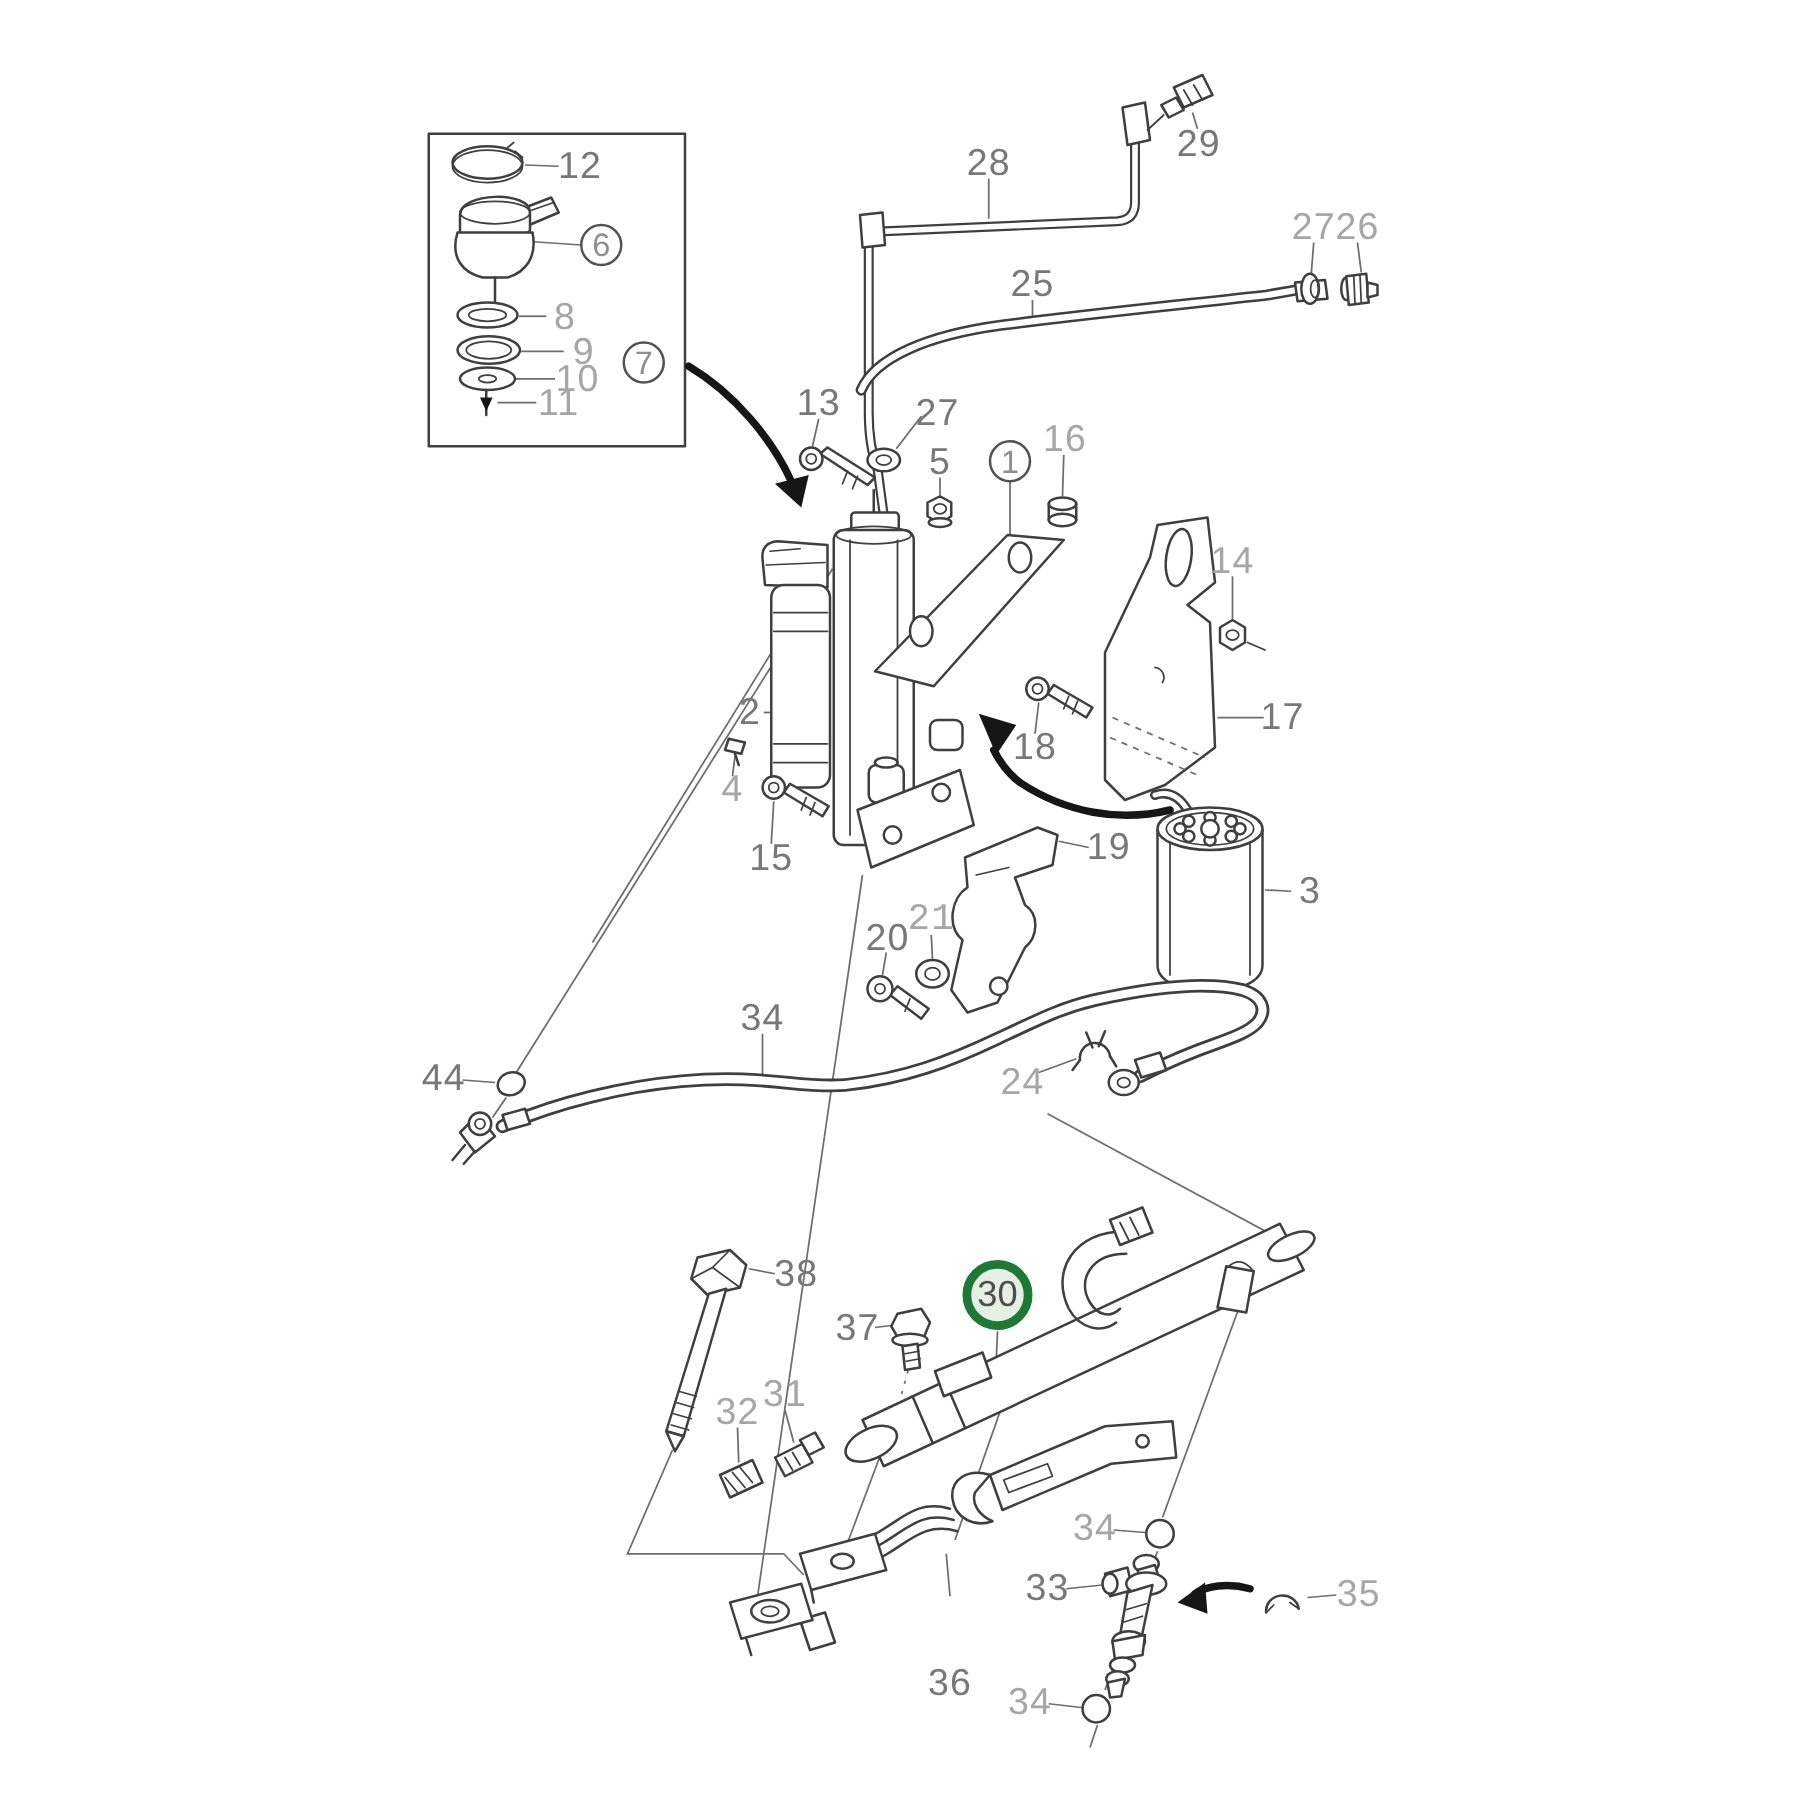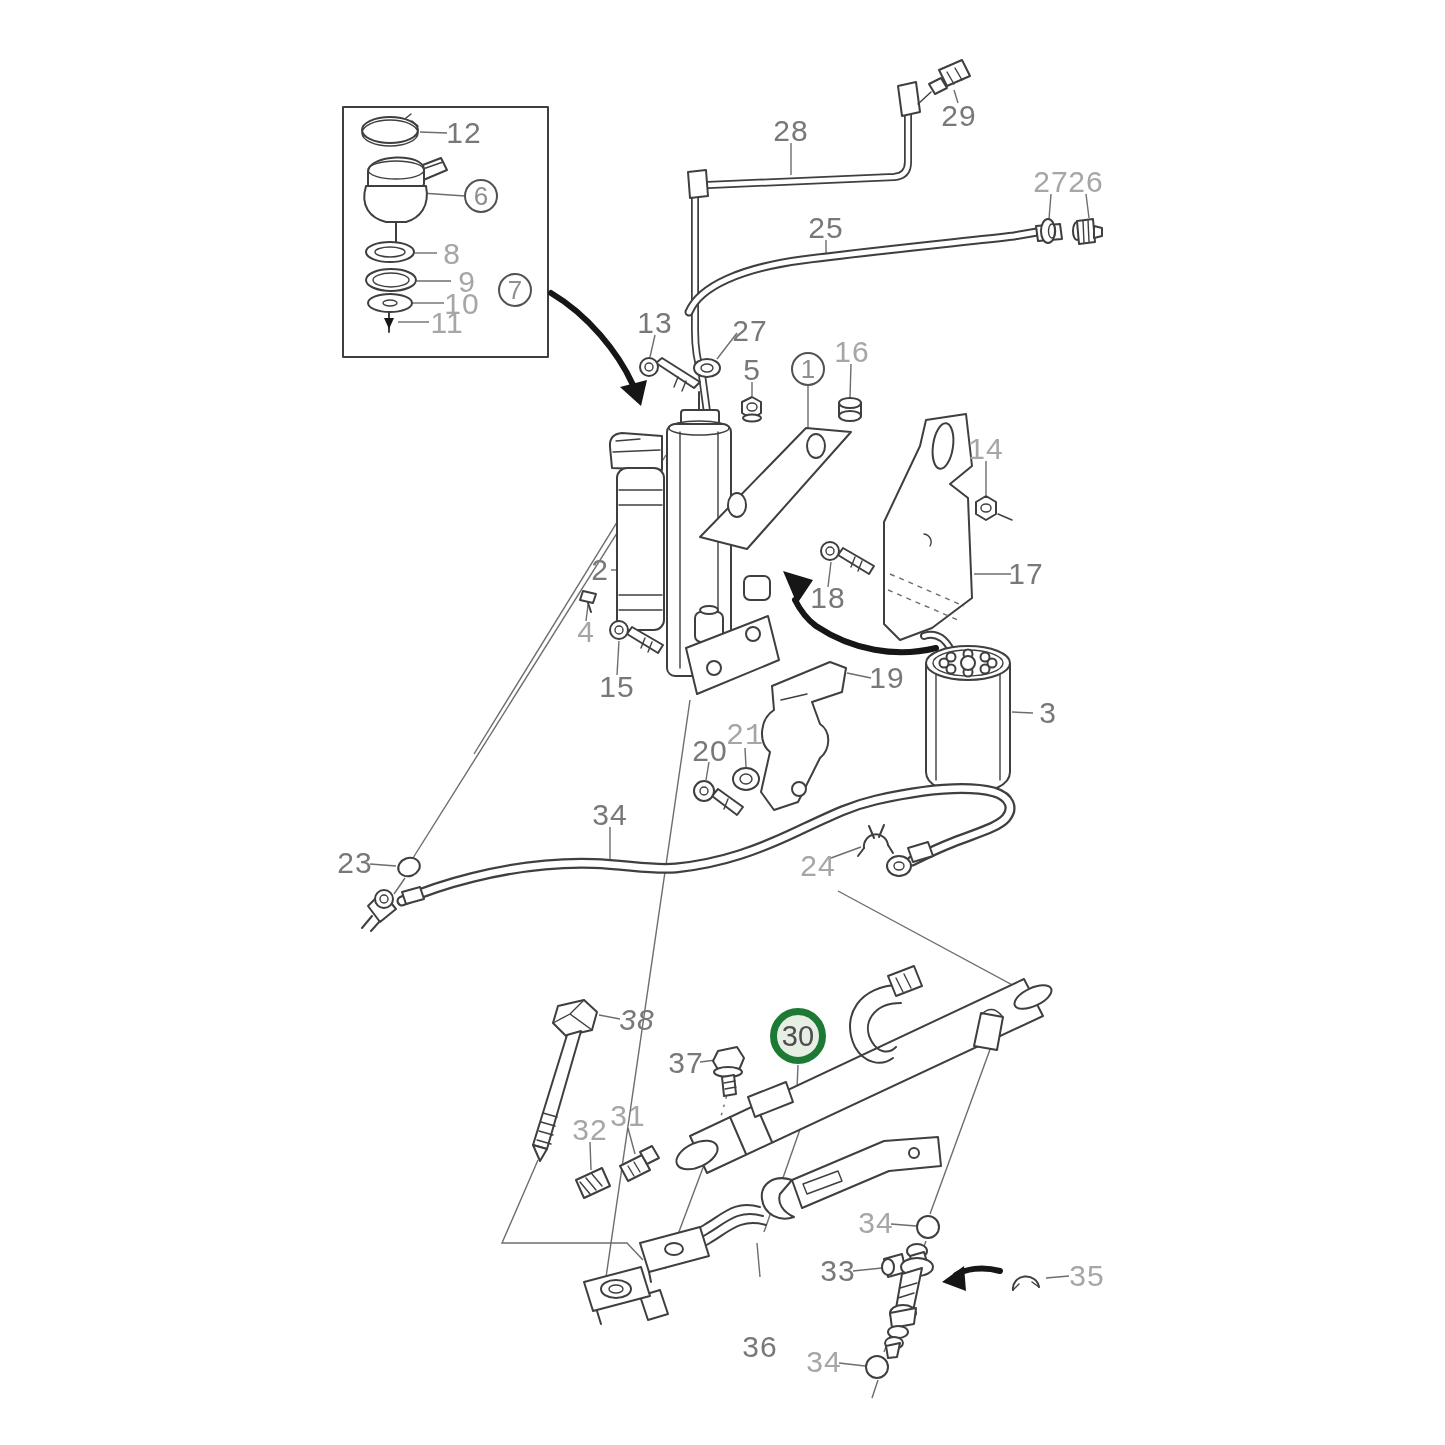--- a/index.html
+++ b/index.html
@@ -418,23 +418,23 @@
       <div class="lbl plain dark" style="left: 1026px; top: 574px;">17</div>
       <div class="lbl plain dark" style="left: 828px; top: 598px;">18</div>
       <div class="lbl plain dark" style="left: 600px; top: 570px;">2</div>
       <div class="lbl plain light" style="left: 586px; top: 632px;">4</div>
       <div class="lbl plain dark" style="left: 617px; top: 687px; text-align: right;">15</div>
       <div class="lbl plain dark" style="left: 887px; top: 678px;">19</div>
       <div class="lbl plain dark" style="left: 1048px; top: 713px;">3</div>
       <div class="lbl plain dark" style="left: 710px; top: 751px;">20</div>
       <div class="lbl plain light" style="left: 745px; top: 736px; font-family: Liberation Mono, monospace;">21</div>
       <div class="lbl plain dark" style="left: 610px; top: 815px;">34</div>
-      <div class="lbl plain dark" style="left: 355px; top: 863px;">23</div>
+      <div class="lbl plain dark" style="left: 355px; top: 863px;">44</div>
       <div class="lbl plain light" style="left: 818px; top: 866px;">24</div>
-      <div class="lbl plain dark" style="left: 637px; top: 1020px; font-style: italic;">38</div>
+      <div class="lbl plain dark" style="left: 637px; top: 1020px;">38</div>
       <div class="lbl plain dark" style="left: 686px; top: 1063px;">37</div>
       <div class="lbl highlight" style="left: 798px; top: 1036px;">30</div>
       <div class="lbl plain light" style="left: 628px; top: 1116px;">31</div>
       <div class="lbl plain light" style="left: 590px; top: 1130px;">32</div>
       <div class="lbl plain dark" style="left: 760px; top: 1347px;">36</div>
       <div class="lbl plain dark" style="left: 838px; top: 1271px;">33</div>
       <div class="lbl plain light" style="left: 876px; top: 1223px;">34</div>
       <div class="lbl plain light" style="left: 1087px; top: 1276px; text-align: center;">35</div>
       <div class="lbl plain light" style="left: 824px; top: 1362px;">34</div>
     </div>

